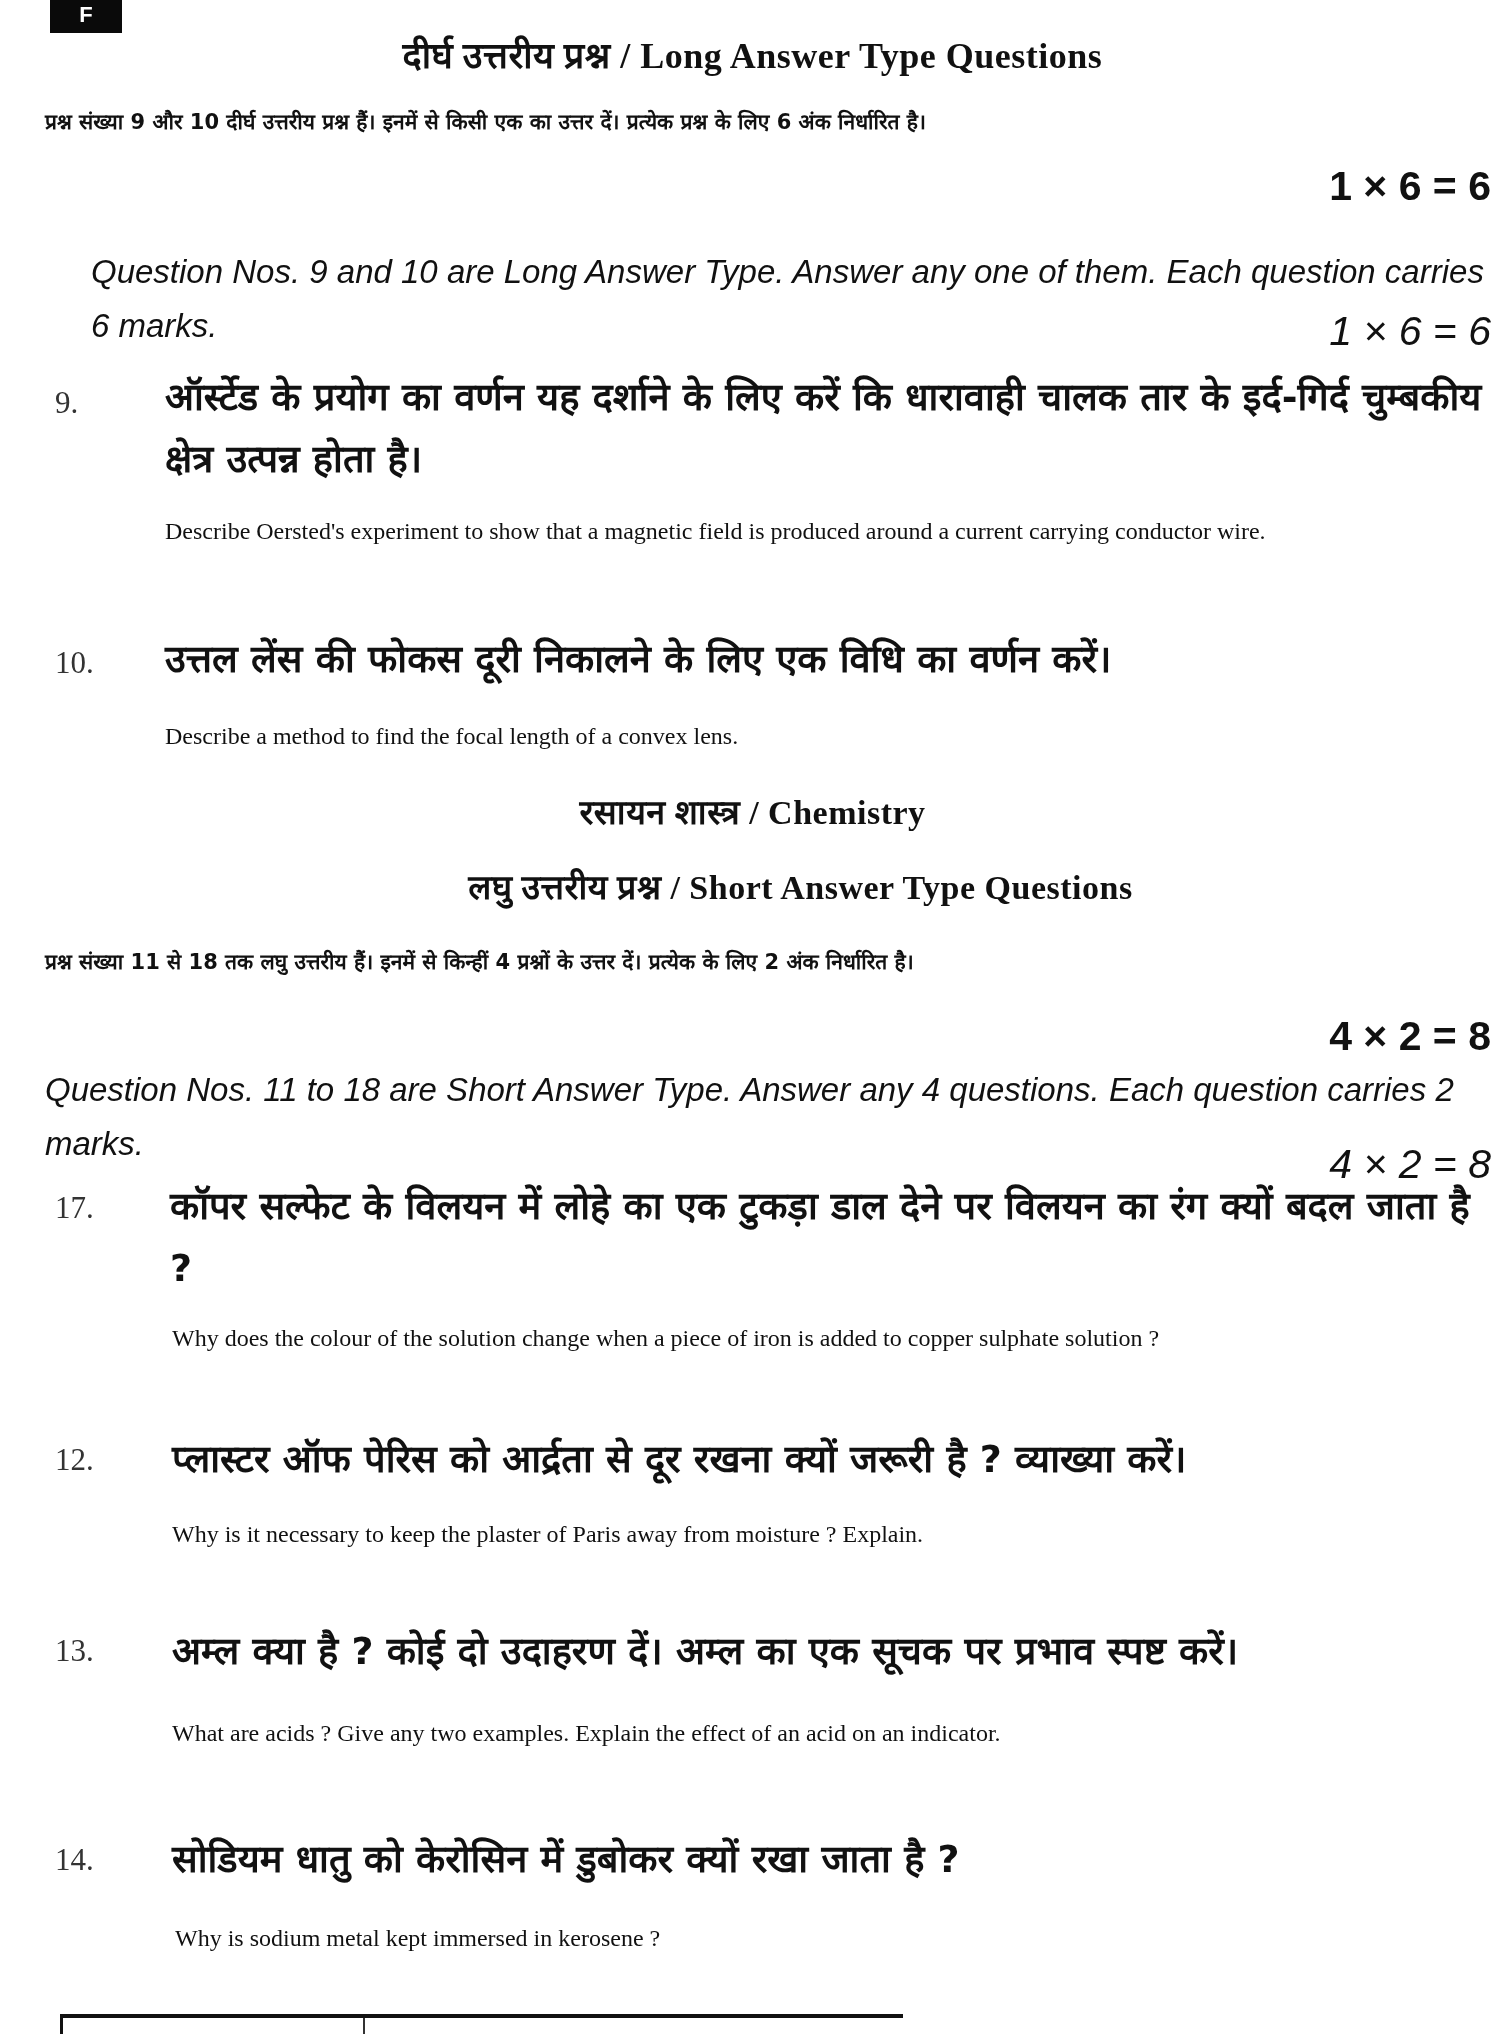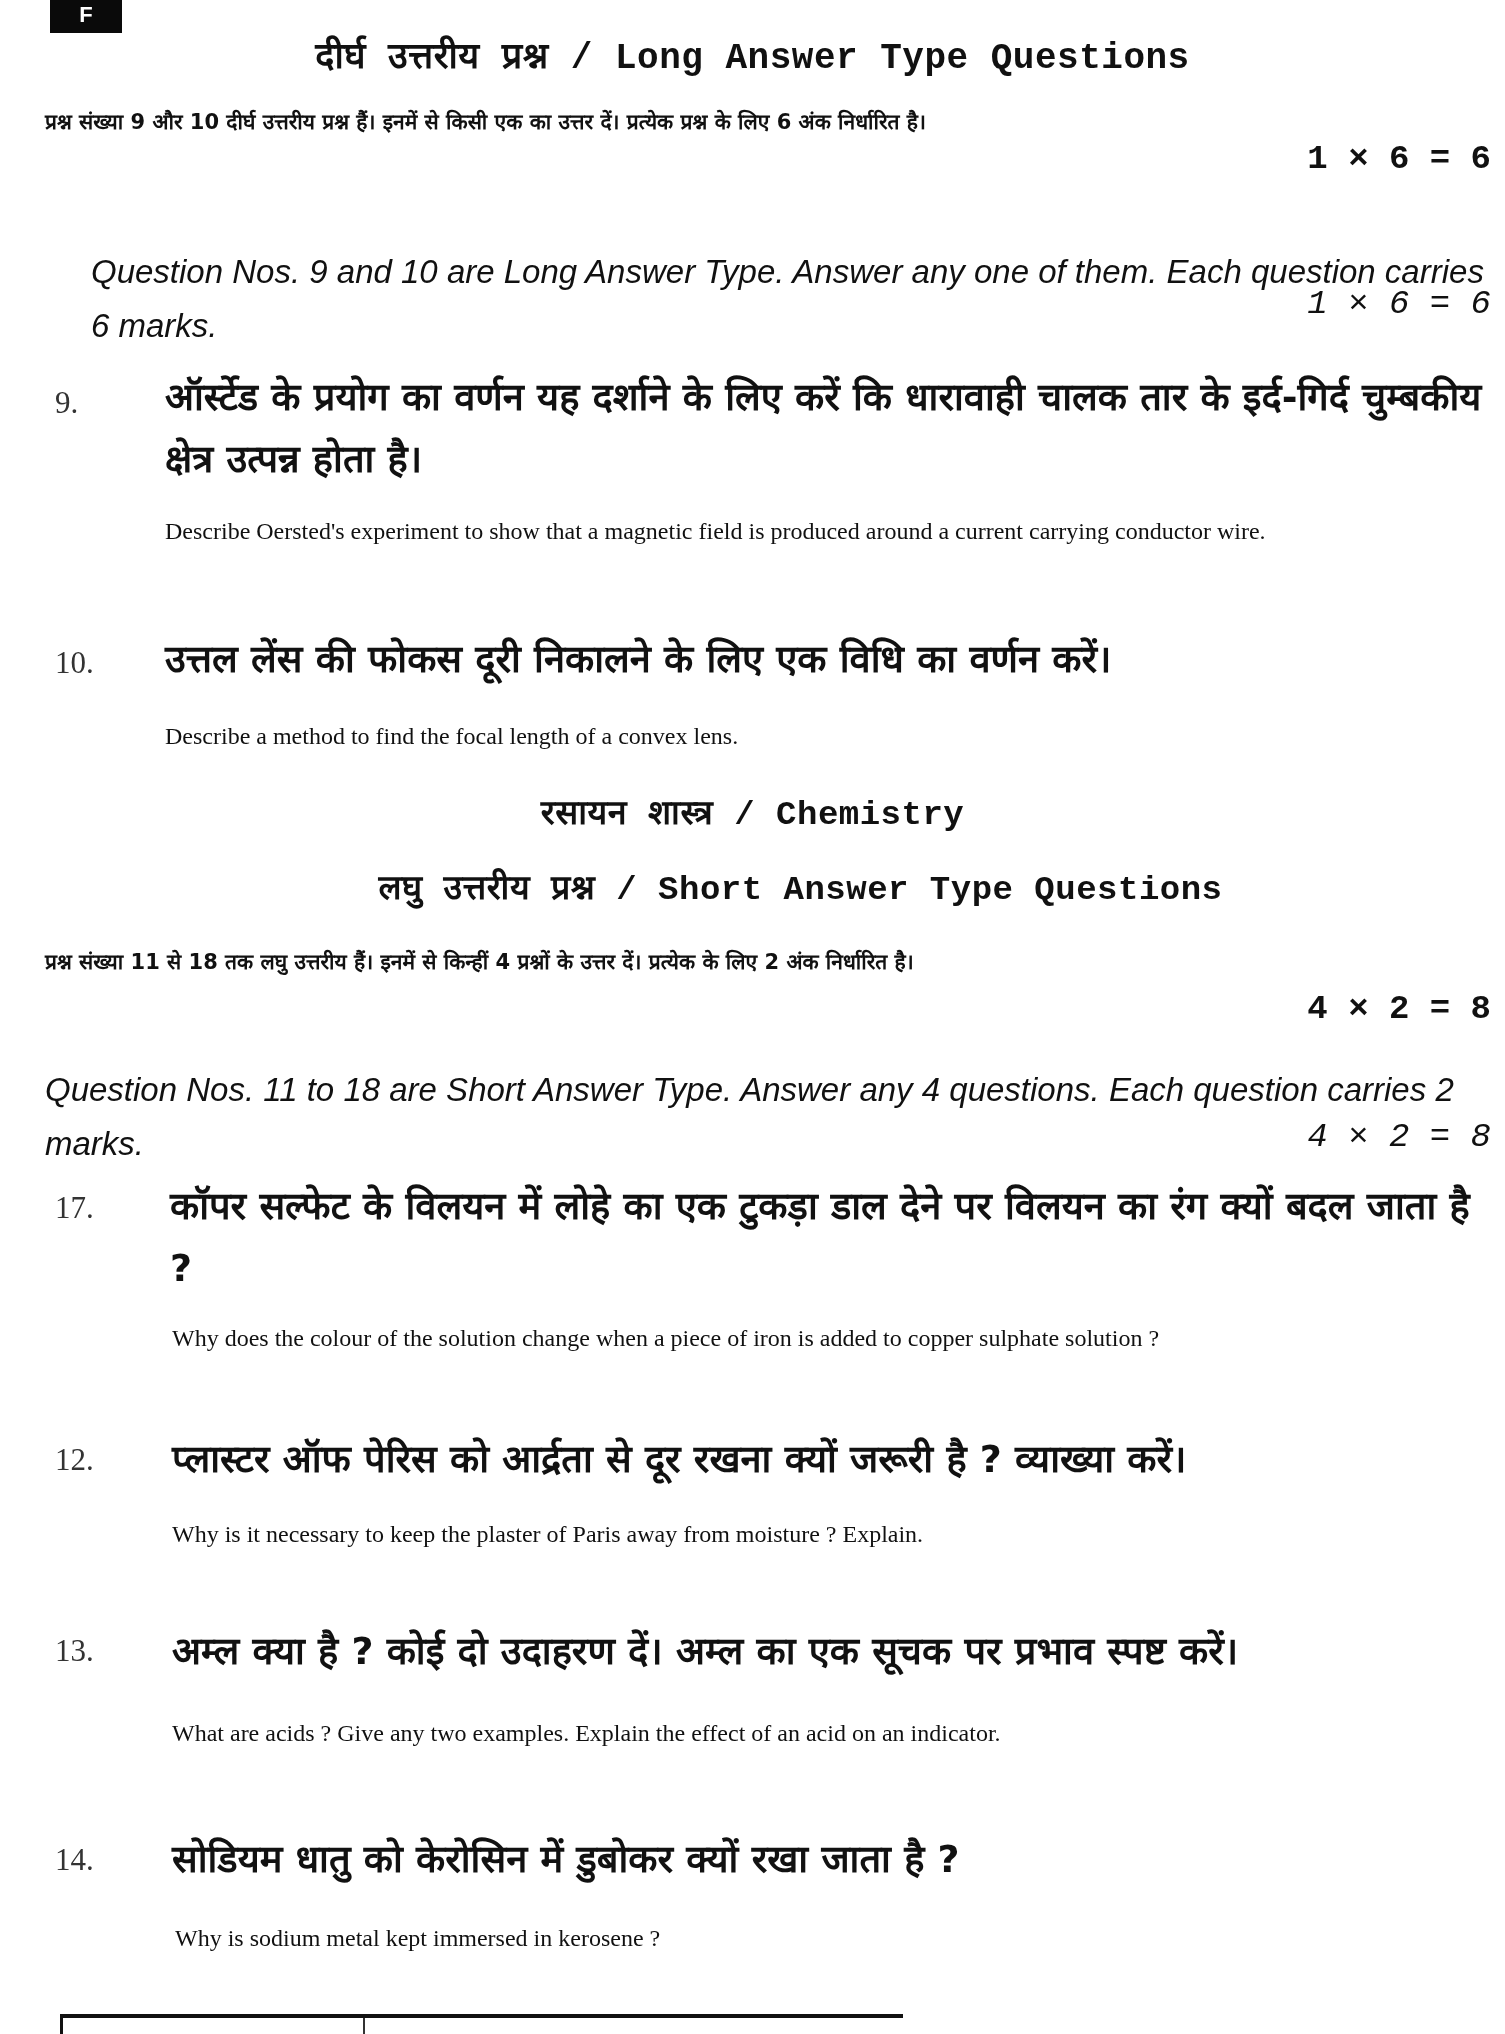--- a/index.html
+++ b/index.html
@@ -7,31 +7,32 @@
     width: 1505px; height: 2034px; position: relative; overflow: hidden;
     font-family: "Liberation Serif", "DejaVu Serif", serif; color: #111;
   }
   .page-marker {
     position: absolute; left: 50px; top: 0; width: 72px; height: 33px;
     background: #0a0a0a; color: #fff; font-family: "Liberation Sans", sans-serif;
     font-weight: bold; font-size: 22px; text-align: center; line-height: 30px;
   }
   .heading {
     position: absolute; left: 0; width: 1505px; text-align: center;
-    font-family: Liberation Mono, monospace; font-weight: bold; font-size: 36px;
+    font-family: Liberation Serif, serif; font-weight: bold; font-size: 36px;
     letter-spacing: 0.5px;
   }
   .instr {
     position: absolute; left: 45px; width: 1450px; font-size: 33px; line-height: 54px;
   }
   .instr.hi { font-weight: bold; font-family: "DejaVu Sans", sans-serif; font-size: 21px; }
   .instr.en { font-style: italic; font-family: "Liberation Sans", sans-serif; font-size: 33px; }
   .marks {
-    position: absolute; right: 14px; font-size: 34px; font-weight: bold;
-    font-family: Liberation Mono, monospace;
+    position: absolute; right: 14px; font-size: 41px; font-weight: bold;
+    font-family: Liberation Sans, sans-serif;
+    margin-top: 23px;
   }
   .marks.light { font-weight: normal; font-style: italic; }
   .qnum {
     position: absolute; left: 55px; font-size: 31px; font-family: "Liberation Serif", serif; color: #333;
   }
   .qhi {
     position: absolute; left: 165px; width: 1325px; font-size: 38px; line-height: 62px;
     font-family: "DejaVu Sans", sans-serif; font-weight: bold;
   }
   .qen {

